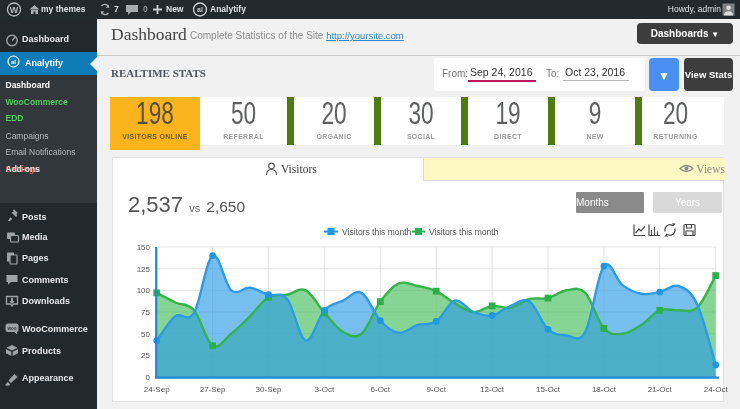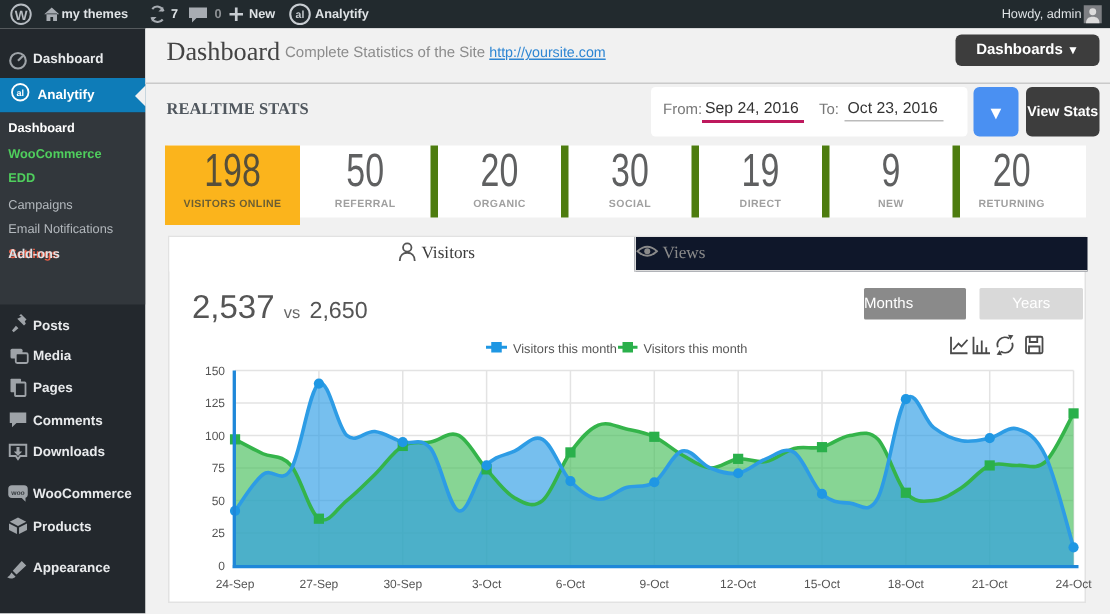--- a/index.html
+++ b/index.html
@@ -25,24 +25,24 @@
 
 #rtlabel{position:absolute;left:14px;top:48px;font-family:"Liberation Serif",serif;font-size:11px;font-weight:bold;letter-spacing:0px;color:#50575e}
 #datebox{position:absolute;left:337px;top:39px;width:211px;height:33px;background:#fff;border-radius:3px;font-size:10px;color:#777}
 #bluebtn{position:absolute;left:552px;top:39px;width:30px;height:33px;background:#4a90f2;border-radius:4px}
 #viewstats{position:absolute;left:587px;top:39px;width:49px;height:33px;background:#3d3d3d;border-radius:4px;color:#fff;font-size:9.5px;font-weight:bold;text-align:center;line-height:33px;white-space:nowrap}
 
 #stats{position:absolute;left:15px;top:78px;width:612px;height:48px;background:#fff}
 #orange{position:absolute;left:13px;top:78px;width:90px;height:53px;background:#fbb41c;text-align:center}
 .snum{font-size:31px;color:#5f6061;text-align:center;margin-top:1px;line-height:1;transform:scaleX(0.73)}
 .slab{font-size:7px;font-weight:bold;color:#a0a0a0;letter-spacing:0.3px;text-align:center;margin-top:4px}
-.scell{position:absolute;top:78px;width:87px;height:48px;border-left:5px solid #4d7c0f}
+.scell{position:absolute;top:78px;width:87px;height:48px;border-left:7px solid #4d7c0f}
 
 #panel{position:absolute;left:15px;top:138px;width:612px;height:245px;background:#fff;border:1px solid #e2e2e2}
-#tabviews{position:absolute;left:310px;top:0;width:302px;height:23px;background:#0f172a;border-left:1px solid #dcdcdc;border-bottom:1px solid #dcdcdc;text-align:left;font-family:"Liberation Serif",serif;font-size:11.5px;color:#8a8a8a;line-height:23px}
+#tabviews{position:absolute;left:310px;top:0;width:302px;height:23px;background:#fef9c3;border-left:1px solid #dcdcdc;border-bottom:1px solid #dcdcdc;text-align:right;font-family:"Liberation Serif",serif;font-size:11.5px;color:#8a8a8a;line-height:23px}
 #tabvisitors{position:absolute;left:0;top:0;width:356px;height:23px;background:#fff;text-align:center;font-family:"Liberation Serif",serif;font-size:11.5px;color:#3c3c3c;line-height:23px}
 #bignum{position:absolute;left:15px;top:34px;font-size:22px;color:#555}
 #bignum .vs{font-size:11px;color:#666}
 #bignum .n2{font-size:15.5px;color:#555}
 #monthsbtn{position:absolute;left:463px;top:34px;width:68px;height:21px;background:#8a8a8a;color:#fff;font-size:10px;text-align:left;line-height:21px;border-radius:1px}
 #yearsbtn{position:absolute;left:540px;top:34px;width:69px;height:21px;background:#d9d9d9;color:#fff;font-size:10px;text-align:center;line-height:21px;border-radius:1px}
 svg text{font-family:"Liberation Sans",sans-serif}
 </style></head>
 <body>
 <div id="topbar">

